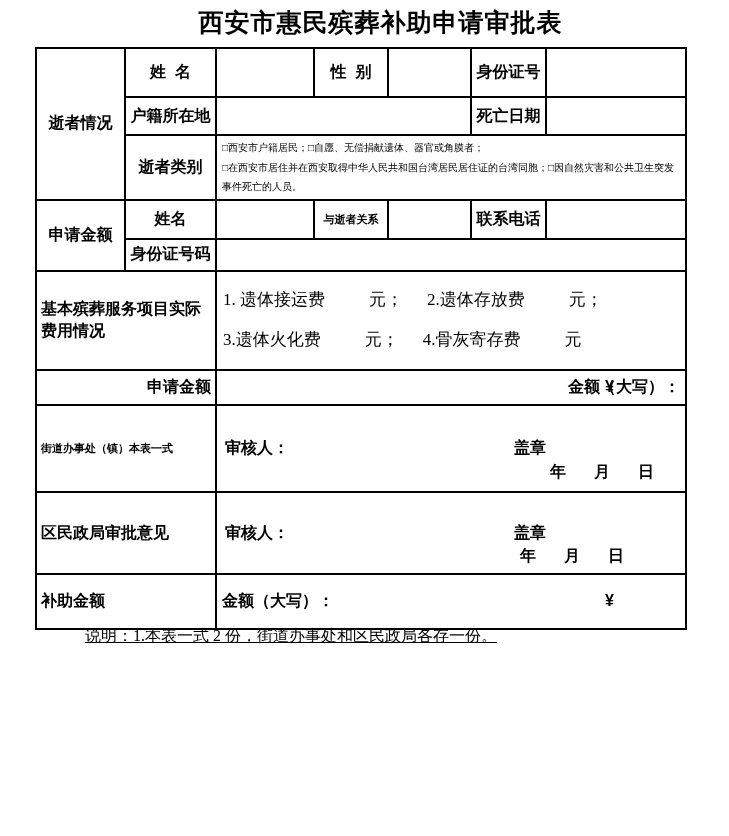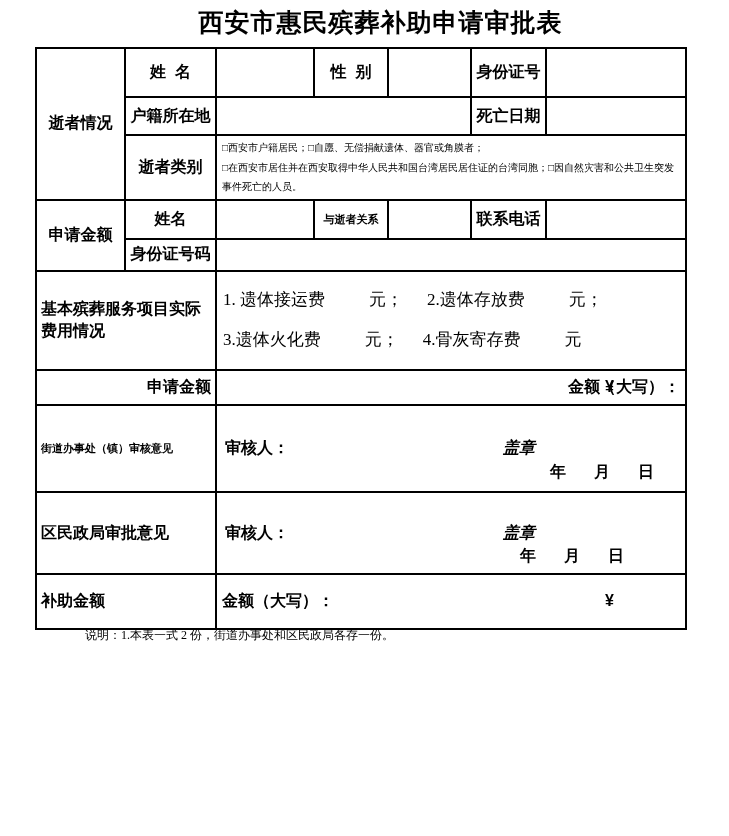--- a/index.html
+++ b/index.html
@@ -44,30 +44,30 @@
   .amount-cell{position:relative;}
   .amount-label{
     font-family:"Liberation Sans", sans-serif;font-weight:bold;
   }
   .yen{
     position:absolute;left:388px;top:50%;transform:translateY(-50%);
     font-family:"Liberation Sans", sans-serif;font-weight:bold;
   }
   .review-cell{position:relative;font-family:"Liberation Sans", sans-serif;font-weight:bold;padding-left:47px;}
   .reviewer{position:absolute;left:8px;}
-  .seal{position:absolute;left:286px;font-style:italic;}
+  .seal{position:absolute;left:297px;}
   .ymd{position:absolute;white-space:nowrap;}
   .ymd span+span{margin-left:28px;}
   .r8 .reviewer,.r8 .seal{top:32px;}
   .r8 .ymd{top:56px;left:333px;}
   .r9 .reviewer,.r9 .seal{top:30px;}
   .r9 .ymd{top:53px;left:303px;}
   .notes{
     position:absolute;left:0;top:619px;width:700px;
-    font-size:12px;line-height:33px;
+    font-size:16px;line-height:33px;text-decoration:underline;
   }
   .note-first{margin-left:85px;}
   .note-second{
     margin-left:160px;text-indent:-22px;width:528px;
     text-align:justify;
   }
   
   tr.h1 td{height:47px;} tr.h2 td{height:36px;} tr.h3 td{height:55px;}
   tr.h4 td{height:37px;} tr.h5 td{height:30px;} tr.h6 td{height:89px;border-radius:11px;}
   tr.h7 td{height:29px;text-align:right;} tr.h8 td{height:81px;} tr.h9 td{height:76px;border-radius:10px;}
@@ -136,21 +136,21 @@
       </td>
     </tr>
     <tr class="h7">
       <td class="sec-left" colspan="2">申请金额</td>
       <td colspan="5" class="amount-cell">
         <span class="amount-label">金额（大写）：</span>
         <span class="yen">¥</span>
       </td>
     </tr>
     <tr class="h8">
-      <td class="sec-left nowrap" colspan="2">街道办事处（镇）审核意见</td>
+      <td class="sec-left nowrap" colspan="2">街道办事处（镇）本表一式</td>
       <td colspan="5" class="review-cell r8">
         <span class="reviewer">审核人：</span>
         <span class="seal">盖章</span>
         <span class="ymd"><span>年</span><span>月</span><span>日</span></span>
       </td>
     </tr>
     <tr class="h9">
       <td class="sec-left" colspan="2">区民政局审批意见</td>
       <td colspan="5" class="review-cell r9">
         <span class="reviewer">审核人：</span>

